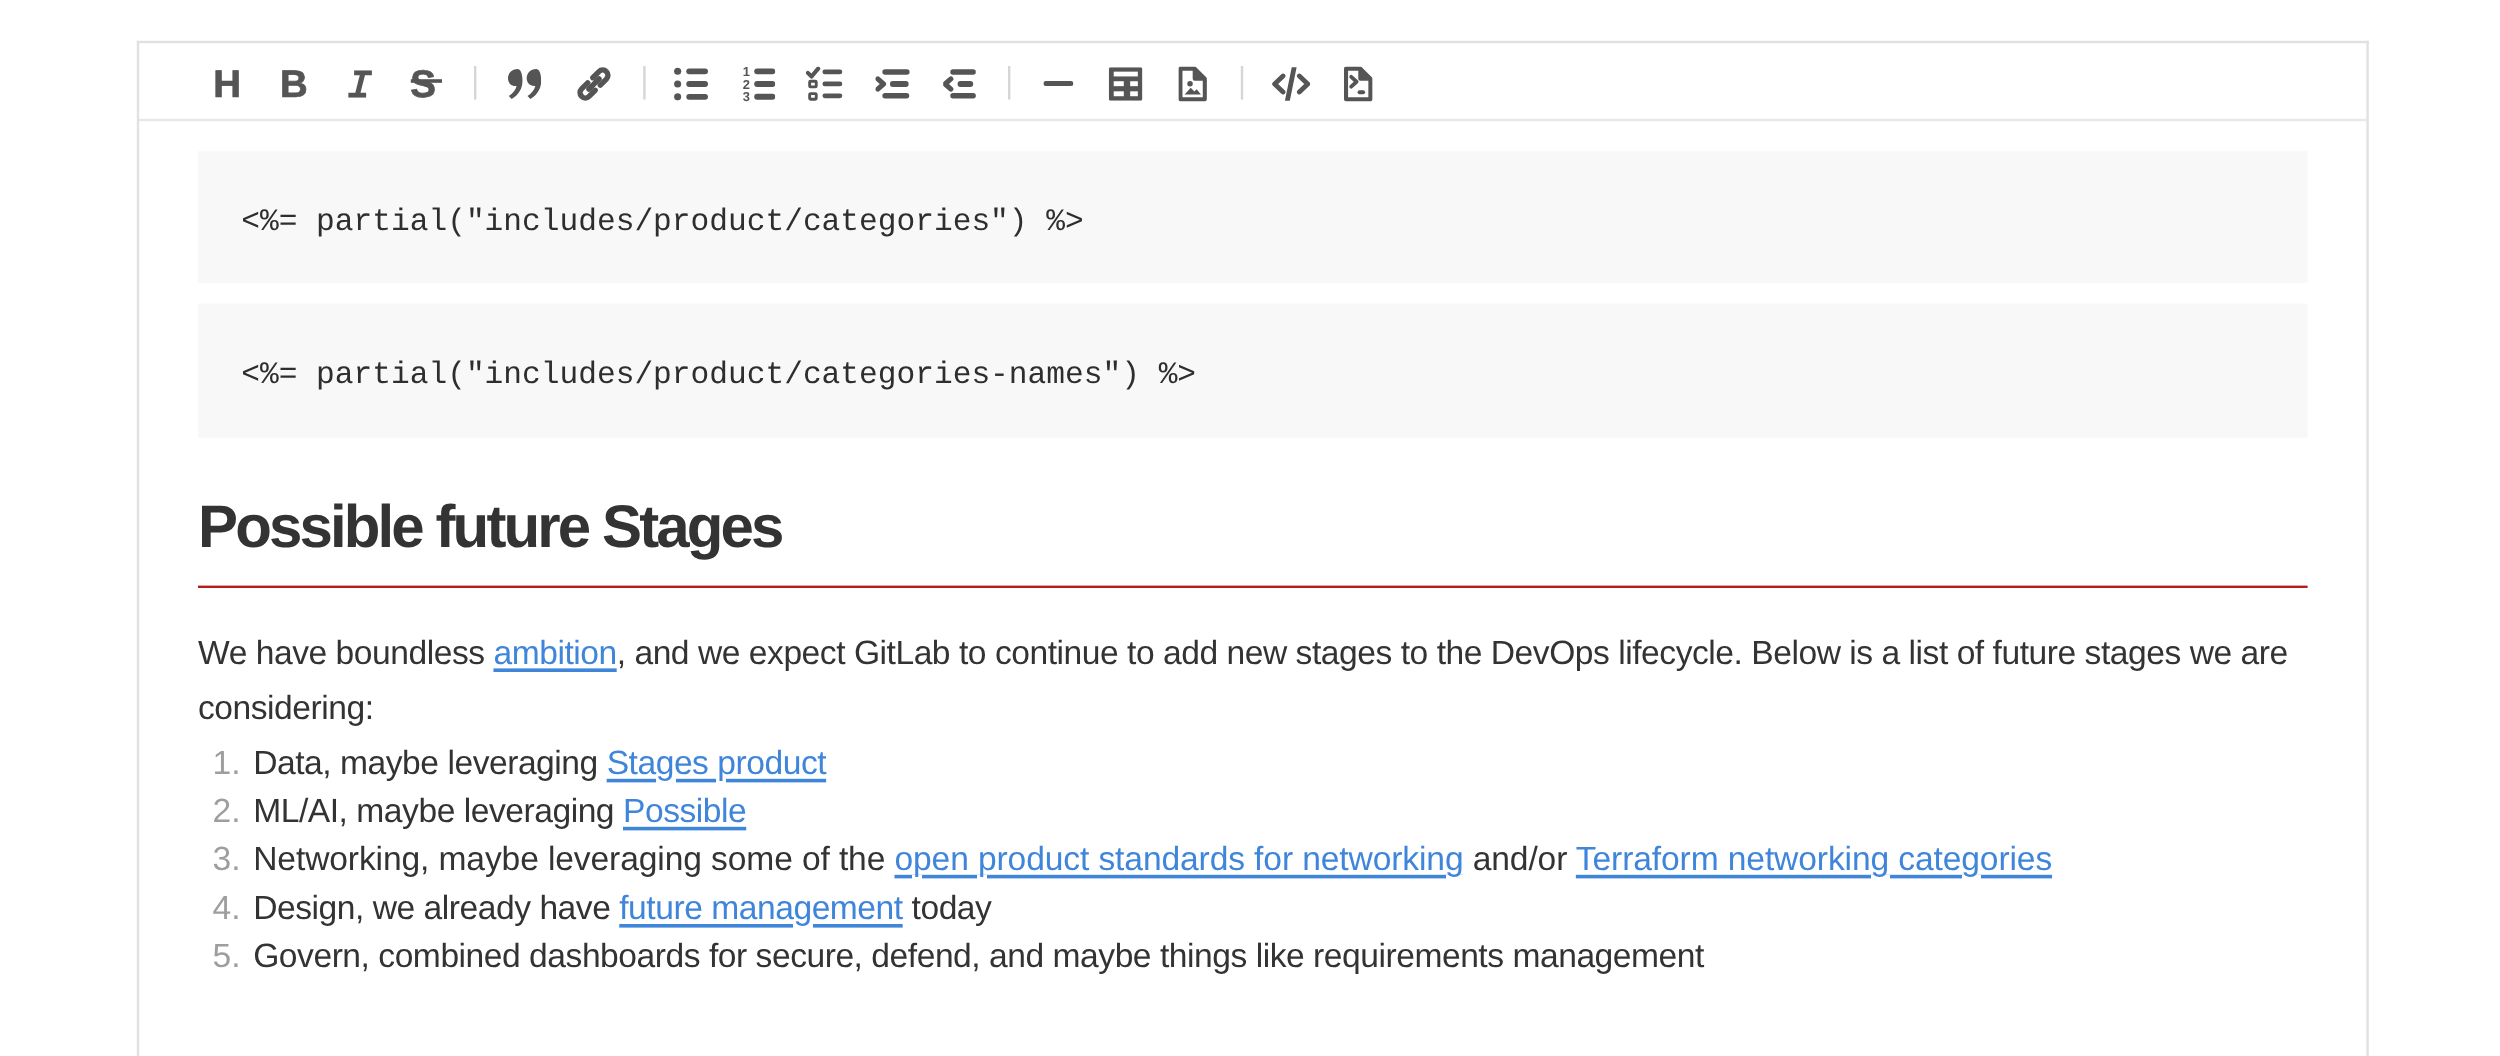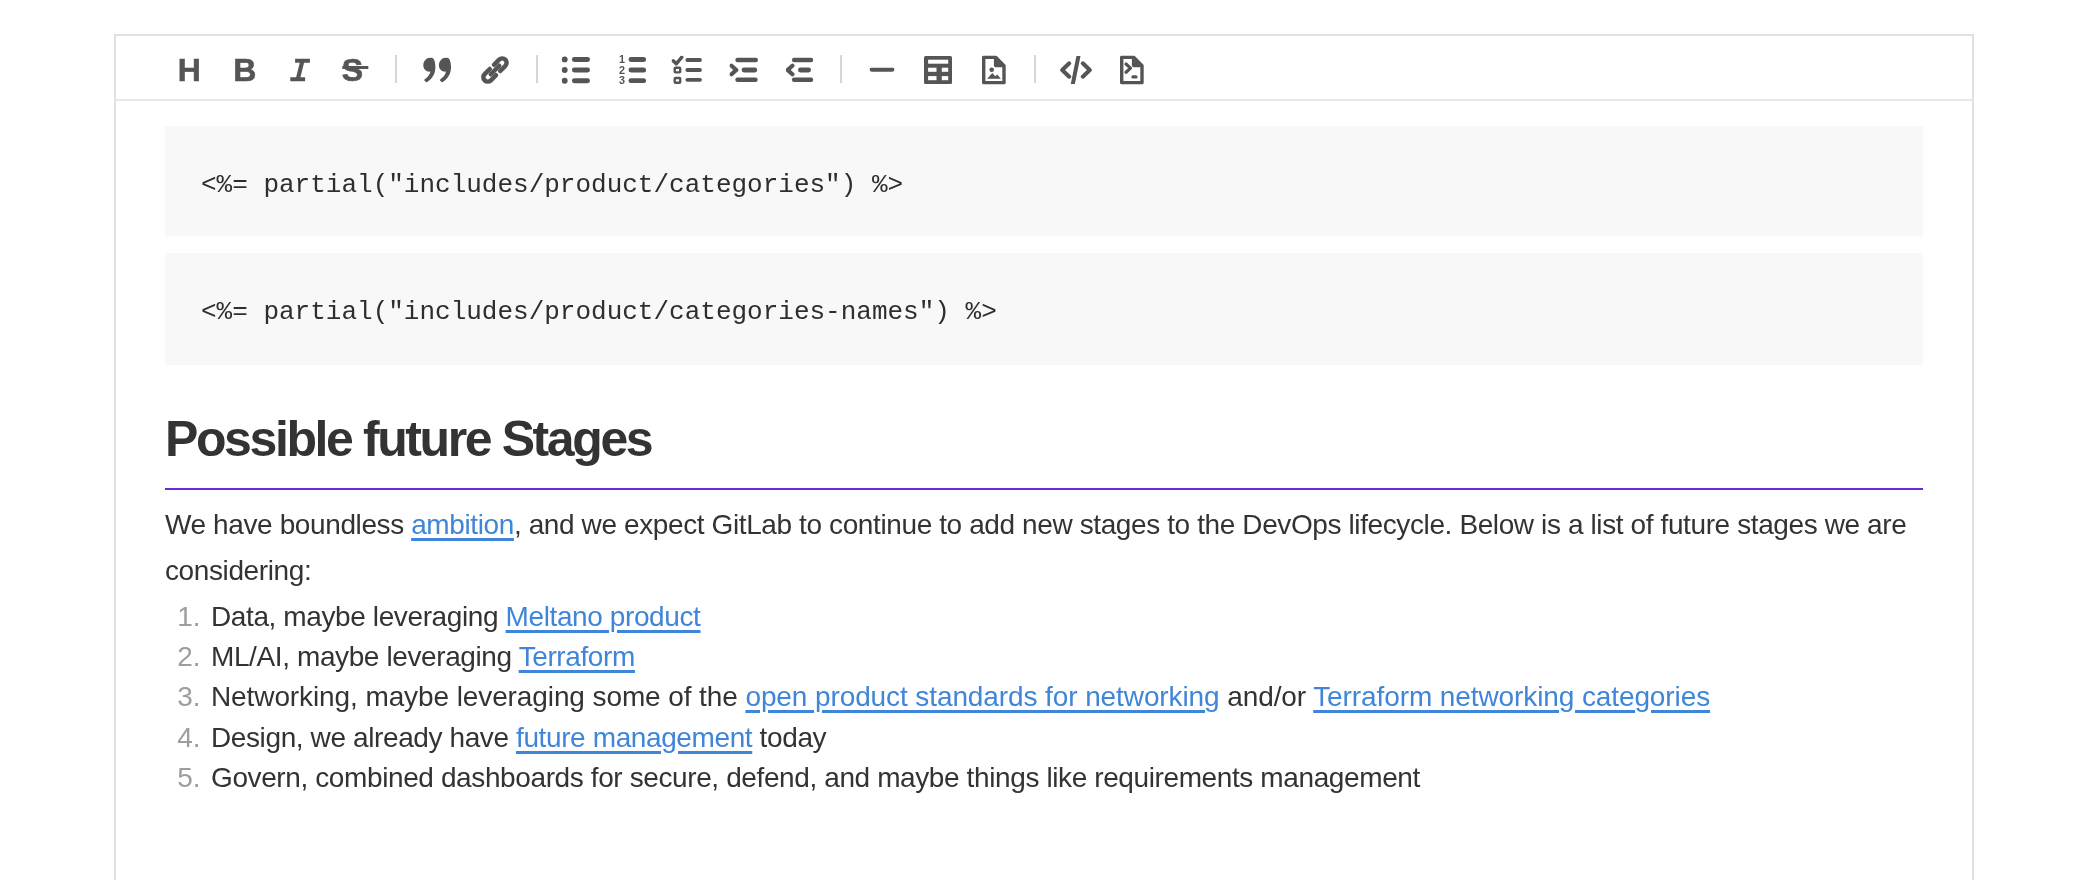--- a/index.html
+++ b/index.html
@@ -8,23 +8,23 @@
 .box{position:absolute;filter:blur(0px);left:114px;top:34px;width:1856px;height:846px;border:2px solid #e1e1e1;border-bottom:0;background:#fff;}
 .tb{position:relative;height:63px;border-bottom:2px solid #e7e7e7;}
 .ic{position:absolute;top:33.6px;transform:translate(-50%,-50%);color:#555;}
 .ic svg{display:block;}
 .L{font-weight:bold;font-size:32px;line-height:32px;-webkit-text-stroke:0.6px currentColor;}
 .dv{position:absolute;top:19px;width:2px;height:28px;background:#d6d6d6;}
 .content{padding:25px 49px 0 49px;font-size:28px;color:#333;letter-spacing:-0.39px;}
 .content pre{letter-spacing:0;}
 pre{margin:0 0 17px 0;background:#f8f8f8;padding:44px 36px 36px;font-family:"Liberation Mono",monospace;font-size:26px;line-height:30px;color:#2e2e2e;}
 pre+pre{padding-bottom:38px;}
-h2{font-size:50px;line-height:62px;font-weight:bold;color:#333;letter-spacing:-2.4px;margin:43px 0 0 0;padding:0 0 18px 0;border-bottom:2px solid #6d28d9;}
+h2{font-size:50px;line-height:62px;font-weight:bold;color:#333;letter-spacing:-2.4px;margin:43px 0 0 0;padding:0 0 18px 0;border-bottom:2px solid #b91c1c;}
 p{margin:0;line-height:46px;}
-.p1{margin-top:12px;white-space:nowrap;}
+.p1{margin-top:31px;white-space:nowrap;}
 .p2{margin-top:18px;}
 ol{margin:3px 0 0 0;padding:0 0 0 46px;list-style:none;counter-reset:i;}
 li{line-height:40.2px;counter-increment:i;position:relative;}
 li::before{content:counter(i) ".";position:absolute;left:-46px;width:35.5px;text-align:right;color:#9e9e9e;letter-spacing:0;}
 
 a{color:#3f85da;text-decoration:underline;text-underline-offset:4px;text-decoration-thickness:2.5px;}
 </style>
 </head>
 <body>
 <div class="box">
@@ -164,20 +164,20 @@
           <rect x="11.3" y="19.7" width="6.3" height="3.4" rx="1.7" fill="#555"></rect>
         </svg>
       </span>
 </div>
 <div class="content">
 <pre>&lt;%= partial("includes/product/categories") %&gt;</pre>
 <pre>&lt;%= partial("includes/product/categories-names") %&gt;</pre>
 <h2>Possible future Stages</h2>
 <p class="p1">We have boundless <a>ambition</a>, and we expect GitLab to continue to add new stages to the DevOps lifecycle. Below is a list of future stages we are<br>considering:</p>
 <ol>
-<li>Data, maybe leveraging <a>Meltano product</a></li>
-<li>ML/AI, maybe leveraging <a>Terraform</a></li>
+<li>Data, maybe leveraging <a>Stages product</a></li>
+<li>ML/AI, maybe leveraging <a>Possible</a></li>
 <li style="letter-spacing:-0.1px">Networking, maybe leveraging some of the <a>open product standards for networking</a> and/or <a>Terraform networking categories</a></li>
 <li>Design, we already have <a>future management</a> today</li>
 <li>Govern, combined dashboards for secure, defend, and maybe things like requirements management</li>
 </ol>
 </div>
 </div>
 
 </body></html>

